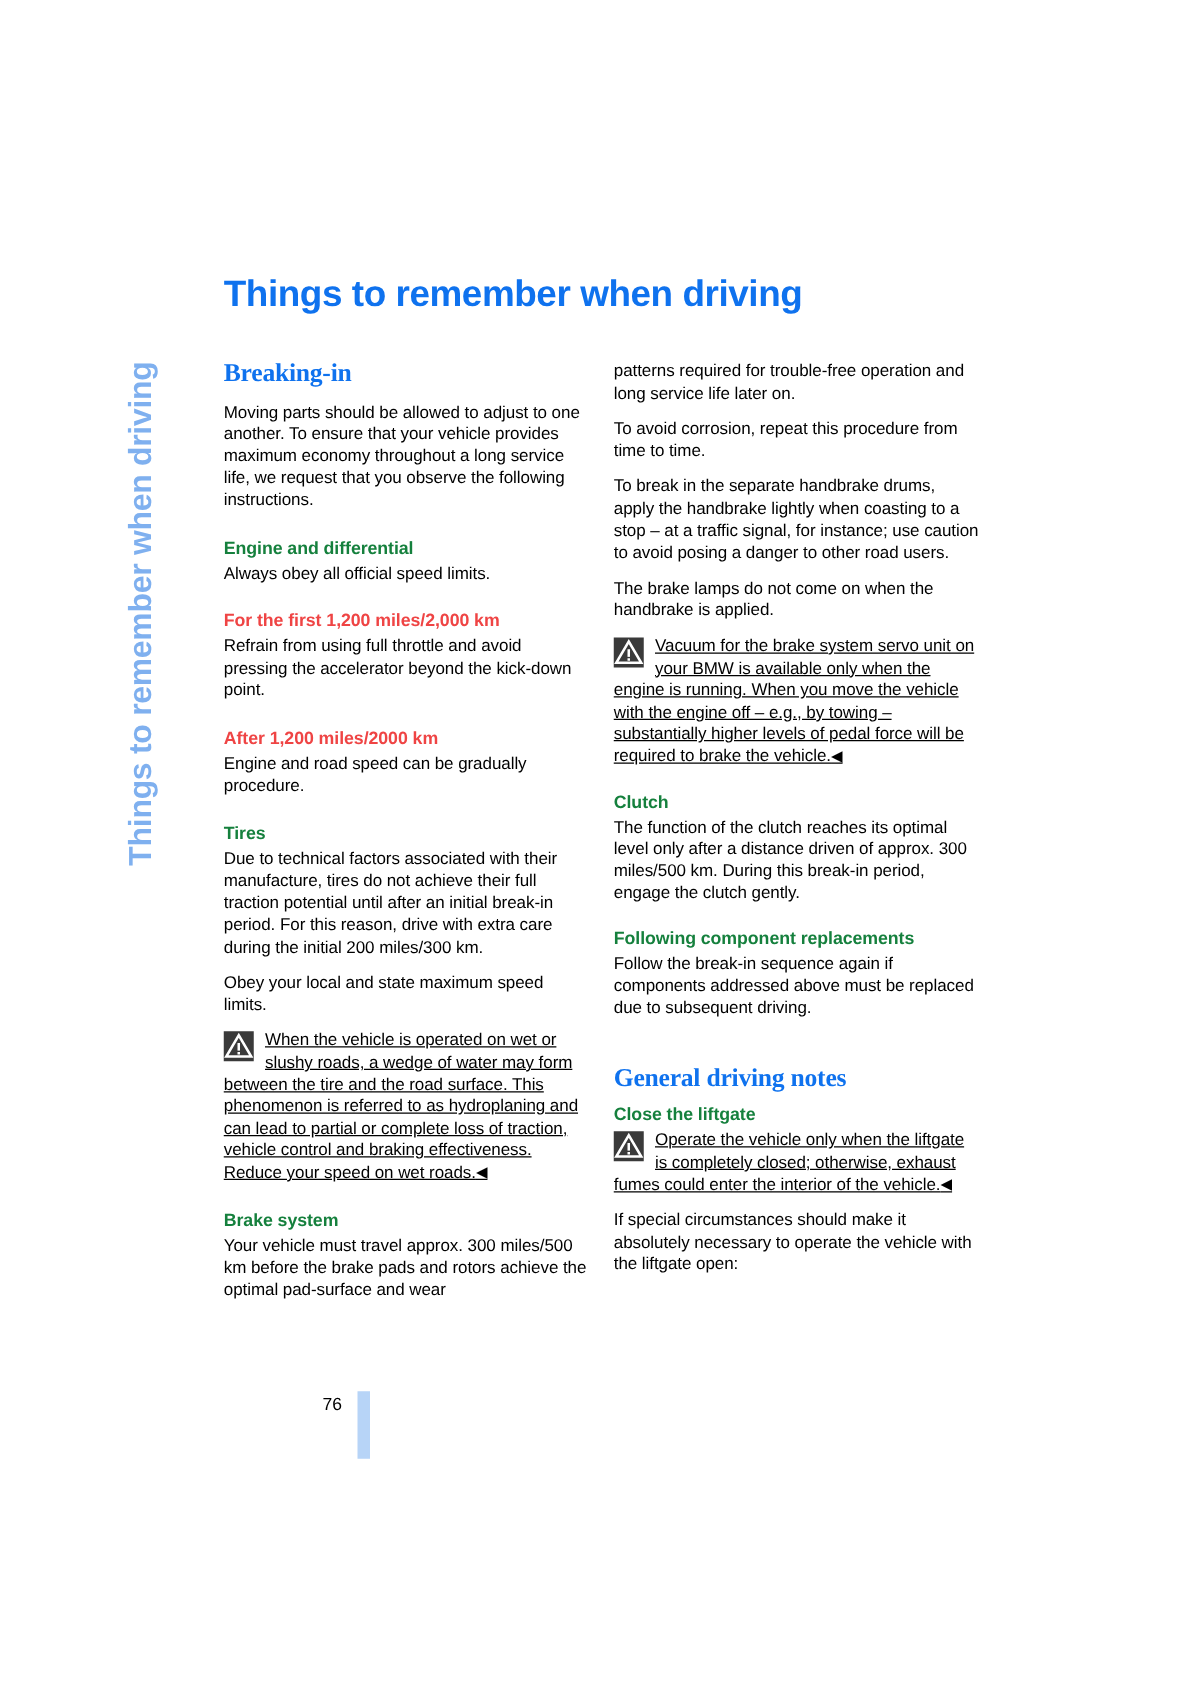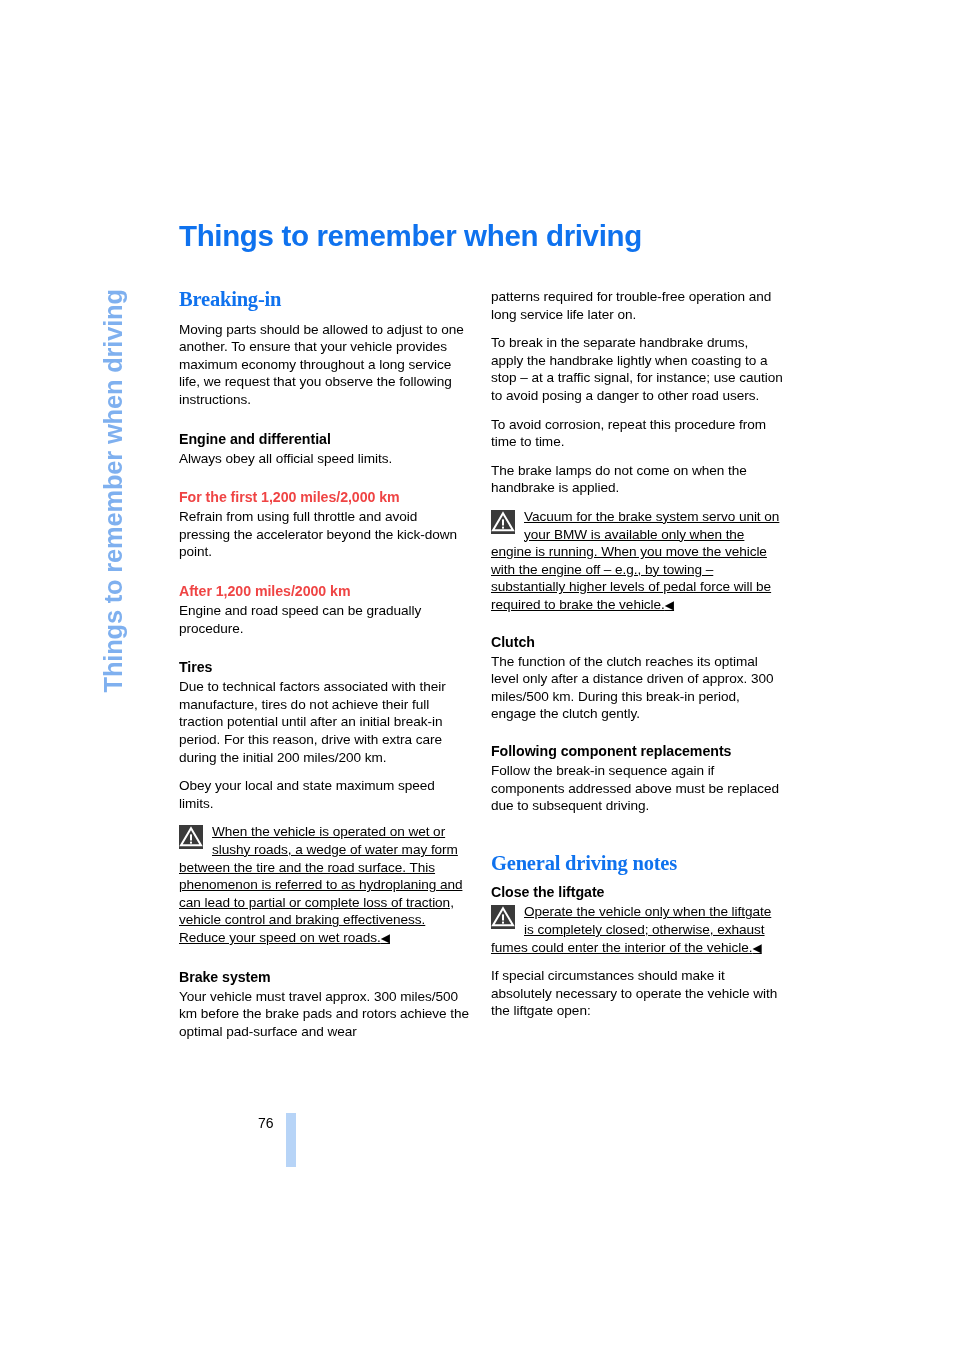--- a/index.html
+++ b/index.html
@@ -75,21 +75,21 @@
     font-weight: bold;
     color: #0f72ee;
     letter-spacing: -0.2px;
     line-height: 1.15;
     font-family: Liberation Serif, serif;
   }
   h3.sub-title {
     margin: 22px 0 2px 0;
     font-size: 14.2px;
     font-weight: bold;
-    color: #000000;
+    color: #15803d;
     letter-spacing: -0.05px;
     line-height: 1.2;
   }
   h3.sub-title.light {
     color: #ef4444;
   }
   h3.sub-title.tight {
     margin-top: 20px;
   }
 
@@ -179,21 +179,21 @@
     <h3 class="sub-title">Engine and differential</h3>
     <p class="body">Always obey all official speed limits.</p>
 
     <h3 class="sub-title light">For the first 1,200 miles/2,000 km</h3>
     <p class="body">Refrain from using full throttle and avoid pressing the accelerator beyond the kick-down point.</p>
 
     <h3 class="sub-title light">After 1,200 miles/2000 km</h3>
     <p class="body">Engine and road speed can be gradually procedure.</p>
 
     <h3 class="sub-title">Tires</h3>
-    <p class="body">Due to technical factors associated with their manufacture, tires do not achieve their full traction potential until after an initial break-in period. For this reason, drive with extra care during the initial 200 miles/200 km.</p>
+    <p class="body">Due to technical factors associated with their manufacture, tires do not achieve their full traction potential until after an initial break-in period. For this reason, drive with extra care during the initial 200 miles/300 km.</p>
     <p class="body">Obey your local and state maximum speed limits.</p>
 
     <div class="warn">
       <span class="warn-icon">
         <svg viewBox="0 0 24 24" aria-hidden="true">
           <polygon points="12,3.2 22,20.2 2,20.2" fill="none" stroke="#ffffff" stroke-width="2"></polygon>
           <rect x="11" y="9.4" width="2" height="6.1" fill="#ffffff"></rect>
           <rect x="11" y="16.6" width="2" height="2" fill="#ffffff"></rect>
         </svg>
       </span>
@@ -201,23 +201,23 @@
     </div>
 
     <h3 class="sub-title">Brake system</h3>
     <p class="body">Your vehicle must travel approx. 300 miles/500 km before the brake pads and rotors achieve the optimal pad-surface and wear</p>
   </div>
 
   <div class="col col-right">
 
     <p class="body">patterns required for trouble-free operation and long service life later on.</p>
 
+    <p class="body">To avoid corrosion, repeat this procedure from time to time.</p>
+
     <p class="body">To break in the separate handbrake drums, apply the handbrake lightly when coasting to a stop – at a traffic signal, for instance; use caution to avoid posing a danger to other road users.</p>
-
-    <p class="body">To avoid corrosion, repeat this procedure from time to time.</p>
 
     <p class="body">The brake lamps do not come on when the handbrake is applied.</p>
 
     <div class="warn">
       <span class="warn-icon">
         <svg viewBox="0 0 24 24" aria-hidden="true">
           <polygon points="12,3.2 22,20.2 2,20.2" fill="none" stroke="#ffffff" stroke-width="2"></polygon>
           <rect x="11" y="9.4" width="2" height="6.1" fill="#ffffff"></rect>
           <rect x="11" y="16.6" width="2" height="2" fill="#ffffff"></rect>
         </svg>

